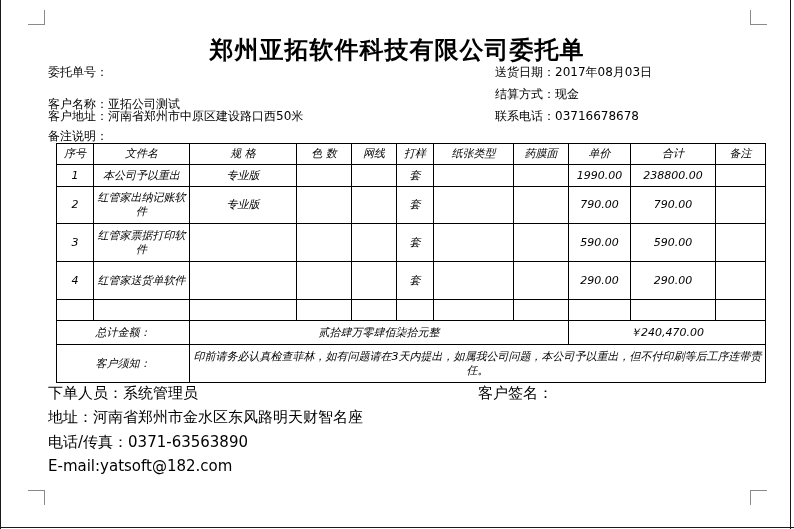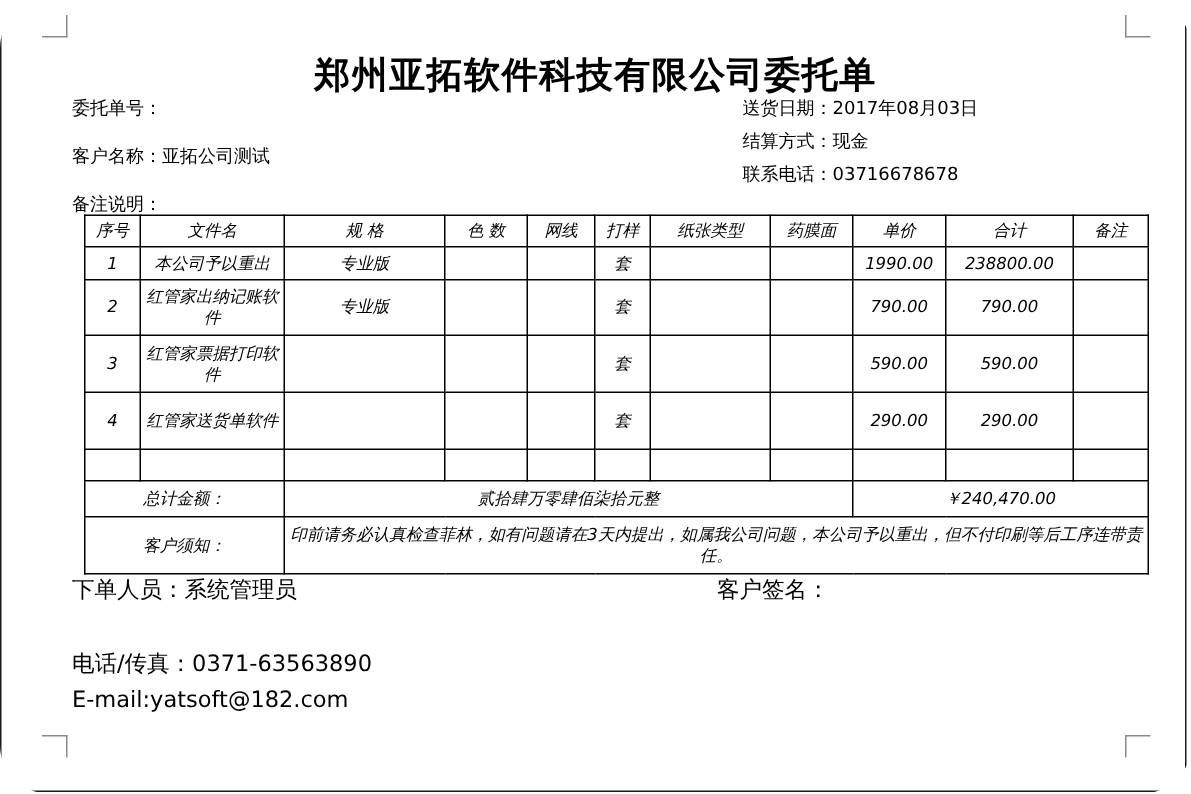--- a/index.html
+++ b/index.html
@@ -1,21 +1,20 @@
 <!DOCTYPE html>
 <html><head>
 <meta charset="utf-8">
 <style>
   * { margin:0; padding:0; box-sizing:border-box; }
   html,body { background:#fff; }
   body { font-family:"DejaVu Sans", sans-serif; color:#000; }
   .page {
     position:relative; width:794px; height:529px; background:#fff;
     overflow:hidden;
-    border-radius:32px;
   }
   
   .edge { position:absolute; background:#1a1a1a; }
   .edge-left  { left:0; top:0; width:1px; height:529px; }
   .edge-right { left:790px; top:0; width:1px; height:529px; }
   .edge-bottom{ left:0; top:527px; width:794px; height:1px; }
   
   .crop { position:absolute; width:17px; height:15px; }
   .crop-tl { left:28px; top:10px;  border-right:1px solid #8a8a8a; border-bottom:1px solid #8a8a8a; }
   .crop-tr { left:750px; top:10px; border-left:1px solid #8a8a8a;  border-bottom:1px solid #8a8a8a; }
@@ -72,20 +71,23 @@
     <span class="lab">委托单号：</span><span></span>
   </div>
   <div class="fld" style="left:495px;top:64px;">
     <span class="lab">送货日期：</span><span>2017年08月03日</span>
   </div>
   <div class="fld" style="left:48px;top:96px;">
     <span class="lab">客户名称：</span><span>亚拓公司测试</span>
   </div>
   <div class="fld" style="left:495px;top:86px;">
     <span class="lab">结算方式：</span><span>现金</span>
+  </div>
+  <div class="fld" style="left:48px;top:108px;">
+    <span class="lab">客户地址：</span><span>河南省郑州市中原区建设路口西50米</span>
   </div>
   <div class="fld" style="left:495px;top:108px;">
     <span class="lab">联系电话：</span><span>03716678678</span>
   </div>
   <div class="fld" style="left:48px;top:128px;">
     <span class="lab">备注说明：</span><span></span>
   </div>
 
   <table class="doc">
     <colgroup>
@@ -191,20 +193,23 @@
     </tr>
   </tbody>
     </table>
 
   <div class="footer-line" style="left:48px;top:384px;">
     <span>下单人员：</span><span>系统管理员</span>
   </div>
   <div class="footer-line" style="left:478px;top:384px;">
     <span>客户签名：</span>
   </div>
+  <div class="footer-line" style="left:48px;top:408px;">
+    <span>地址：</span><span>河南省郑州市金水区东风路明天财智名座</span>
+  </div>
   <div class="footer-line" style="left:48px;top:433px;">
     <span>电话/传真：</span><span>0371-63563890</span>
   </div>
   <div class="footer-line" style="left:48px;top:457px;">
     <span>E-mail:yatsoft@182.com</span>
   </div>
 
 </div>
 
 </body></html>

